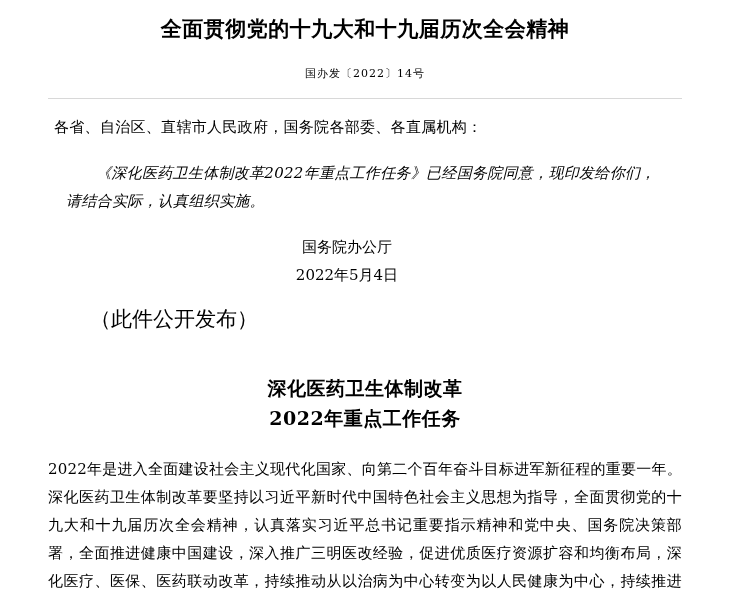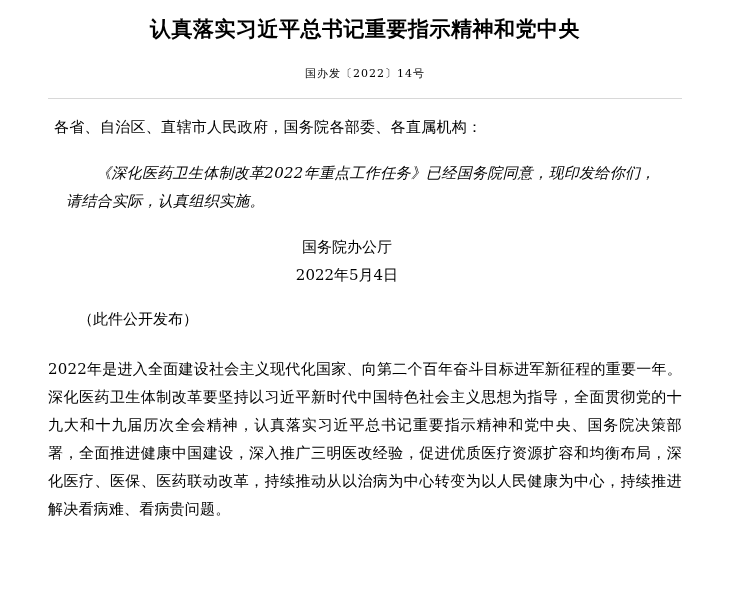--- a/index.html
+++ b/index.html
@@ -63,21 +63,21 @@
     text-align: center;
     font-size: 15px;
     line-height: 28px;
     padding-right: 36px;
   }
   .signature div {
     display: block;
   }
   .note {
     margin-top: 16px;
-    font-size: 15px;
+    font-size: 21px;
     line-height: 28px;
     text-indent: 2em;
   }
   .section-title {
     text-align: center;
     font-weight: bold;
     font-size: 19px;
     line-height: 30px;
     margin-top: 40px;
     letter-spacing: 0.5px;
@@ -92,35 +92,39 @@
     letter-spacing: 0.2px;
     text-align: justify;
   }
 </style>
 </head>
 <body>
 
 <div class="page">
 
   <div class="doc-title">
-    <span class="line">认真落实习近平总书记重要指示精神和党中央</span>
+    <span class="line">全面贯彻党的十九大和十九届历次全会精神</span>
   </div>
 
   <div class="doc-number">国办发〔2022〕14号</div>
 
   <div class="divider"></div>
 
   <div class="body-block">
     <p class="salutation">各省、自治区、直辖市人民政府，国务院各部委、各直属机构：</p>
     <p class="para">《深化医药卫生体制改革2022年重点工作任务》已经国务院同意，现印发给你们，请结合实际，认真组织实施。</p>
   </div>
 
   <div class="signature">
     <div>国务院办公厅</div>
     <div>2022年5月4日</div>
   </div>
 
   <div class="note">（此件公开发布）</div>
 
+  <div class="section-title">
+    <span class="line">深化医药卫生体制改革</span>
+    <span class="line">2022年重点工作任务</span>
+  </div>
 
   <div class="section-body">2022年是进入全面建设社会主义现代化国家、向第二个百年奋斗目标进军新征程的重要一年。深化医药卫生体制改革要坚持以习近平新时代中国特色社会主义思想为指导，全面贯彻党的十九大和十九届历次全会精神，认真落实习近平总书记重要指示精神和党中央、国务院决策部署，全面推进健康中国建设，深入推广三明医改经验，促进优质医疗资源扩容和均衡布局，深化医疗、医保、医药联动改革，持续推动从以治病为中心转变为以人民健康为中心，持续推进解决看病难、看病贵问题。</div>
 
 </div>
 
 </body></html>

